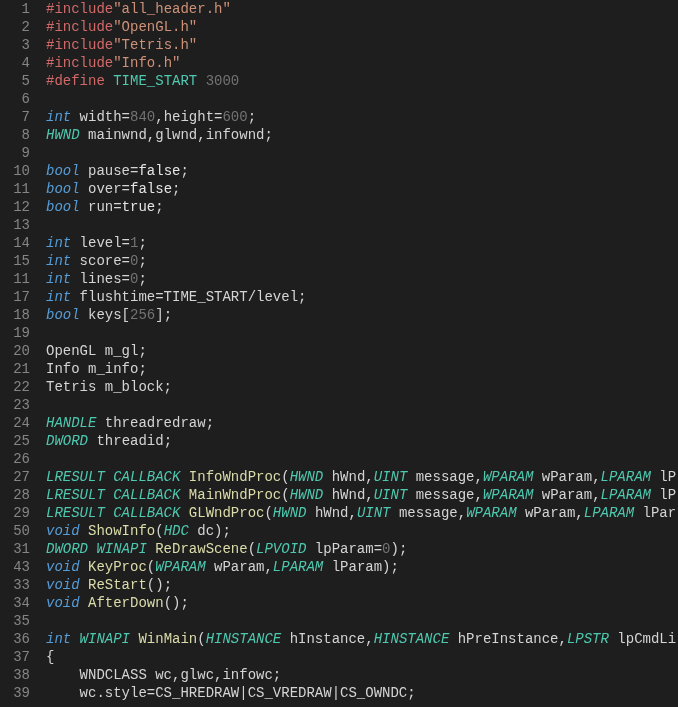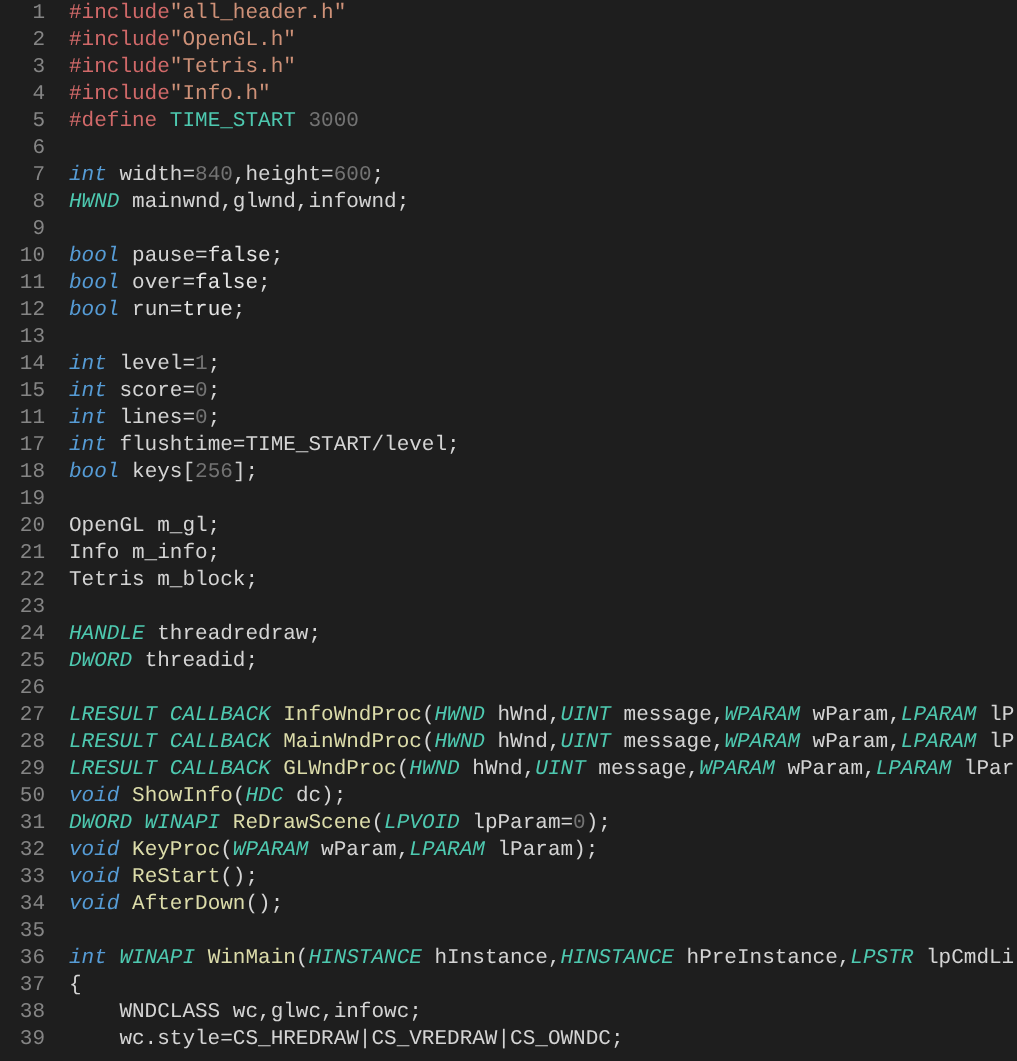--- a/index.html
+++ b/index.html
@@ -75,21 +75,21 @@
       <div>22</div>
       <div>23</div>
       <div>24</div>
       <div>25</div>
       <div>26</div>
       <div>27</div>
       <div>28</div>
       <div>29</div>
       <div>50</div>
       <div>31</div>
-      <div>32</div>
+      <div>43</div>
       <div>33</div>
       <div>34</div>
       <div>35</div>
       <div>36</div>
       <div>37</div>
       <div>38</div>
       <div>39</div>
     </div>
   <div class="code" id="code"><div><span class="c-preproc">#include</span><span class="c-string">"all_header.h"</span></div><div><span class="c-preproc">#include</span><span class="c-string">"OpenGL.h"</span></div><div><span class="c-preproc">#include</span><span class="c-string">"Tetris.h"</span></div><div><span class="c-preproc">#include</span><span class="c-string">"Info.h"</span></div><div><span class="c-define">#define </span><span class="c-macro">TIME_START </span><span class="c-num">3000</span></div><div>&nbsp;</div><div><span class="c-type">int </span><span class="c-ident">width=</span><span class="c-num">840</span><span class="c-ident">,height=</span><span class="c-num">600</span><span class="c-ident">;</span></div><div><span class="c-type-up">HWND </span><span class="c-ident">mainwnd,glwnd,infownd;</span></div><div>&nbsp;</div><div><span class="c-type">bool </span><span class="c-ident">pause=</span><span class="c-bool">false</span><span class="c-ident">;</span></div><div><span class="c-type">bool </span><span class="c-ident">over=</span><span class="c-bool">false</span><span class="c-ident">;</span></div><div><span class="c-type">bool </span><span class="c-ident">run=</span><span class="c-bool">true</span><span class="c-ident">;</span></div><div>&nbsp;</div><div><span class="c-type">int </span><span class="c-ident">level=</span><span class="c-num">1</span><span class="c-ident">;</span></div><div><span class="c-type">int </span><span class="c-ident">score=</span><span class="c-num">0</span><span class="c-ident">;</span></div><div><span class="c-type">int </span><span class="c-ident">lines=</span><span class="c-num">0</span><span class="c-ident">;</span></div><div><span class="c-type">int </span><span class="c-ident">flushtime=TIME_START/level;</span></div><div><span class="c-type">bool </span><span class="c-ident">keys[</span><span class="c-num">256</span><span class="c-ident">];</span></div><div>&nbsp;</div><div><span class="c-ident">OpenGL m_gl;</span></div><div><span class="c-ident">Info m_info;</span></div><div><span class="c-ident">Tetris m_block;</span></div><div>&nbsp;</div><div><span class="c-type-up">HANDLE </span><span class="c-ident">threadredraw;</span></div><div><span class="c-type-up">DWORD </span><span class="c-ident">threadid;</span></div><div>&nbsp;</div><div><span class="c-type-up">LRESULT CALLBACK </span><span class="c-func">InfoWndProc</span><span class="c-paren">(</span><span class="c-type-up">HWND </span><span class="c-ident">hWnd,</span><span class="c-type-up">UINT </span><span class="c-ident">message,</span><span class="c-type-up">WPARAM </span><span class="c-ident">wParam,</span><span class="c-type-up">LPARAM </span><span class="c-ident">lP</span></div><div><span class="c-type-up">LRESULT CALLBACK </span><span class="c-func">MainWndProc</span><span class="c-paren">(</span><span class="c-type-up">HWND </span><span class="c-ident">hWnd,</span><span class="c-type-up">UINT </span><span class="c-ident">message,</span><span class="c-type-up">WPARAM </span><span class="c-ident">wParam,</span><span class="c-type-up">LPARAM </span><span class="c-ident">lP</span></div><div><span class="c-type-up">LRESULT CALLBACK </span><span class="c-func">GLWndProc</span><span class="c-paren">(</span><span class="c-type-up">HWND </span><span class="c-ident">hWnd,</span><span class="c-type-up">UINT </span><span class="c-ident">message,</span><span class="c-type-up">WPARAM </span><span class="c-ident">wParam,</span><span class="c-type-up">LPARAM </span><span class="c-ident">lPar</span></div><div><span class="c-type">void </span><span class="c-func">ShowInfo</span><span class="c-paren">(</span><span class="c-type-up">HDC </span><span class="c-ident">dc</span><span class="c-paren">)</span><span class="c-ident">;</span></div><div><span class="c-type-up">DWORD WINAPI </span><span class="c-func">ReDrawScene</span><span class="c-paren">(</span><span class="c-type-up">LPVOID </span><span class="c-ident">lpParam=</span><span class="c-num">0</span><span class="c-paren">)</span><span class="c-ident">;</span></div><div><span class="c-type">void </span><span class="c-func">KeyProc</span><span class="c-paren">(</span><span class="c-type-up">WPARAM </span><span class="c-ident">wParam,</span><span class="c-type-up">LPARAM </span><span class="c-ident">lParam</span><span class="c-paren">)</span><span class="c-ident">;</span></div><div><span class="c-type">void </span><span class="c-func">ReStart</span><span class="c-paren">()</span><span class="c-ident">;</span></div><div><span class="c-type">void </span><span class="c-func">AfterDown</span><span class="c-paren">()</span><span class="c-ident">;</span></div><div>&nbsp;</div><div><span class="c-type">int </span><span class="c-type-up">WINAPI </span><span class="c-func">WinMain</span><span class="c-paren">(</span><span class="c-type-up">HINSTANCE </span><span class="c-ident">hInstance,</span><span class="c-type-up">HINSTANCE </span><span class="c-ident">hPreInstance,</span><span class="c-type-up">LPSTR </span><span class="c-ident">lpCmdLi</span></div><div><span class="c-paren">{</span></div><div><span class="c-ident">    WNDCLASS wc,glwc,infowc;</span></div><div><span class="c-ident">    wc.style=CS_HREDRAW|CS_VREDRAW|CS_OWNDC;</span></div></div>
 </div>

